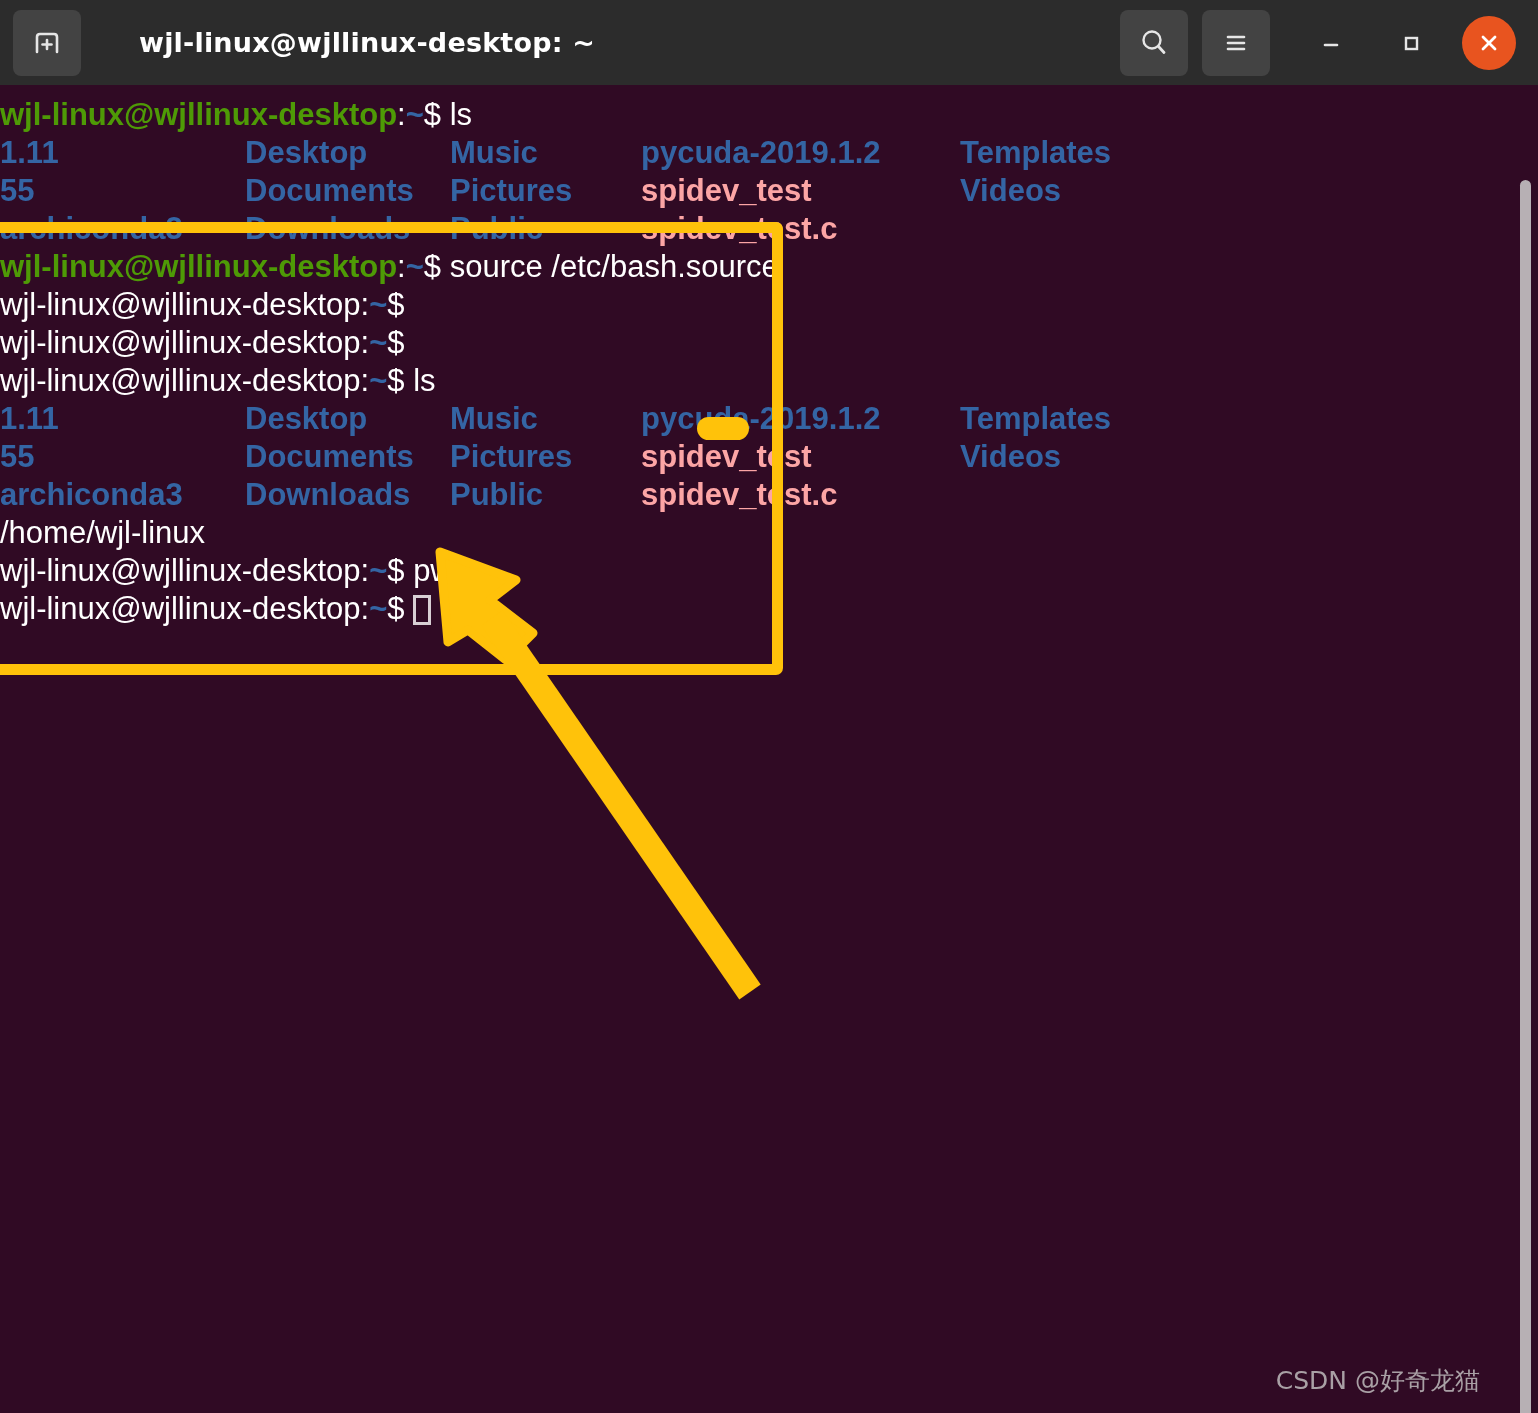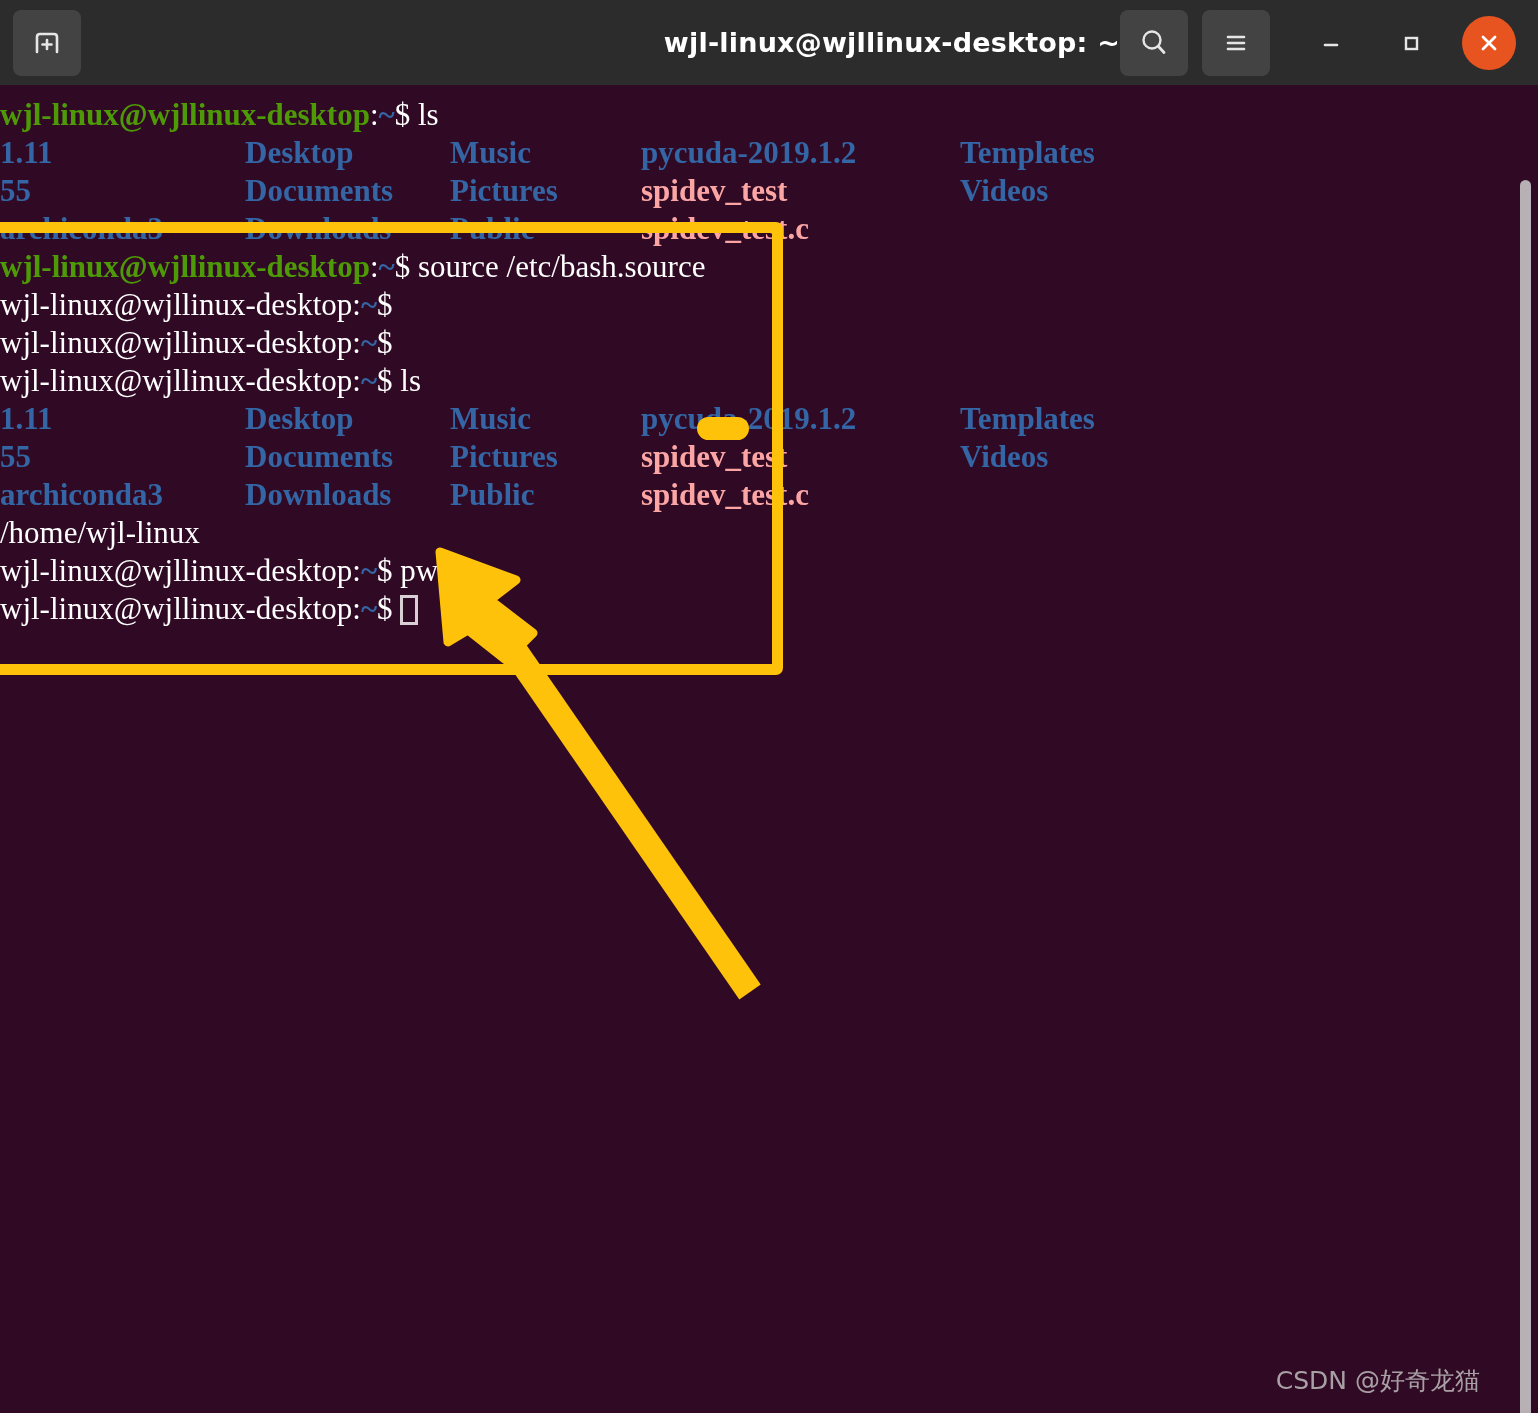--- a/index.html
+++ b/index.html
@@ -32,28 +32,28 @@
     border-radius: 8px;
     background: #434343;
     display: flex;
     align-items: center;
     justify-content: center;
     flex: 0 0 auto;
   }
   #newtab-btn { margin-left: 13px; }
   #title-text {
     flex: 1 1 auto;
-    text-align: right;
+    text-align: left;
     color: #ffffff;
     font-family: "DejaVu Sans", sans-serif;
     font-size: 27px;
     font-weight: bold;
     letter-spacing: 0.2px;
     white-space: nowrap;
-    padding-left: 91px;
+    padding-left: 58px;
   }
   #search-btn { margin-right: 14px; }
   #menu-btn { margin-right: 10px; }
   .wm-btn {
     width: 66px;
     height: 66px;
     display: flex;
     align-items: center;
     justify-content: center;
     flex: 0 0 auto;
@@ -83,21 +83,21 @@
     overflow: hidden;
   }
   #screen {
     position: absolute;
     left: 0; top: 11px;
     width: 1500px;
   }
   .trow {
     height: 38px;
     line-height: 38px;
-    font-family: Liberation Serif, serif;
+    font-family: Liberation Sans, sans-serif;
     font-size: 31px;
     white-space: pre;
     color: #ffffff;
   }
   .c-green  { color: #4e9a06; font-weight: bold; }
   .c-white  { color: #ffffff; }
   .c-dirblue{ color: #3465a4; font-weight: bold; }
   .c-exec   { color: #fca5a5; font-weight: bold; }
   .c-tilde  { color: #3465a4; font-weight: bold; }
 

